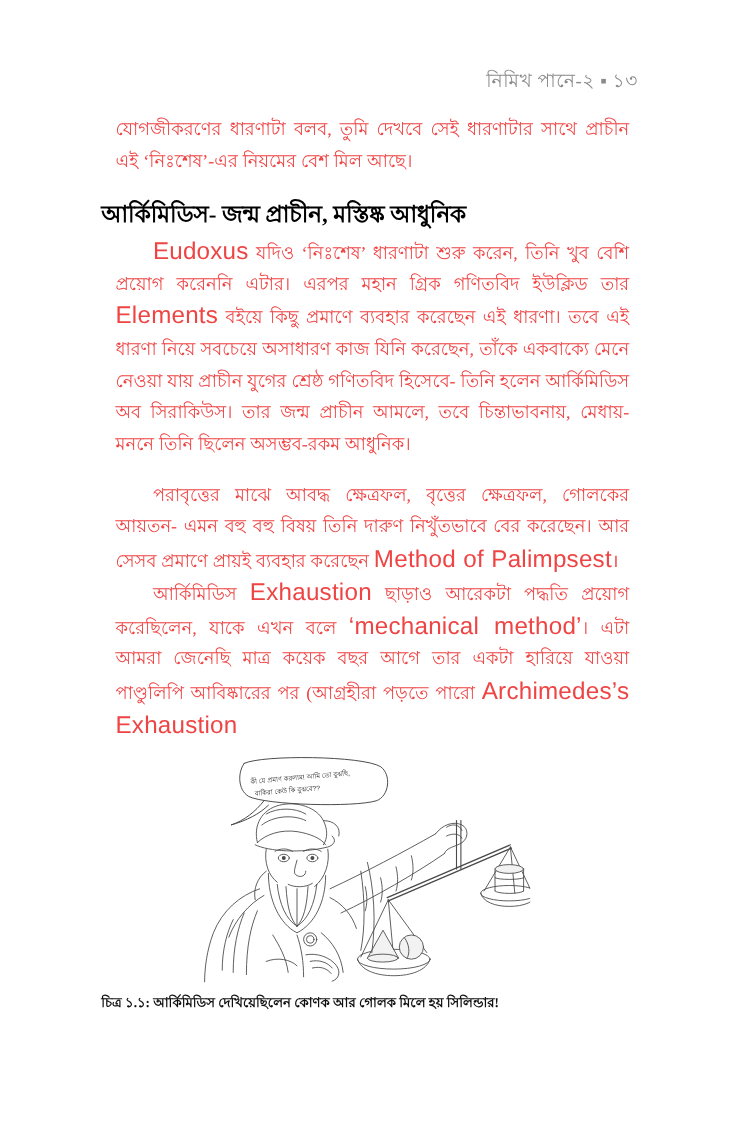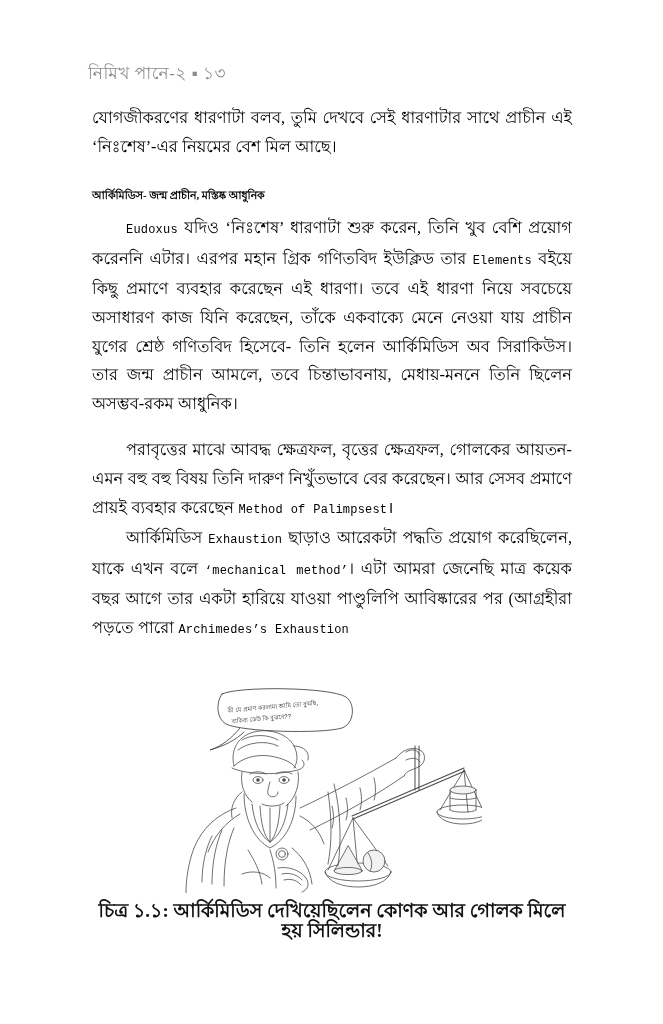--- a/index.html
+++ b/index.html
@@ -13,86 +13,86 @@
     height: 1024px;
     background: #ffffff;
     overflow: hidden;
     font-family: "Liberation Serif", "DejaVu Serif", serif;
   }
 
   
   .running-header {
     position: absolute;
     top: 60px;
-    left: 88px;
+    left: 100px;
     width: 480px;
-    text-align: left;
+    text-align: right;
     font-size: 17px;
     color: #8b8b8b;
     letter-spacing: 0.5px;
     white-space: pre;
   }
 
   
   .content {
     position: absolute;
     top: 104px;
     left: 92px;
     width: 480px;
   }
 
   p.body-text {
-    margin: 0 0 0 0;
+    margin: 0 0 0 13px;
     font-size: 16.3px;
     line-height: 28.6px;
-    color: #000000;
+    color: #ef4444;
     text-align: justify;
     text-justify: inter-word;
     word-spacing: 0.4px;
   }
   p.body-text.indent {
     text-indent: 34px;
   }
   p.gap-above {
     margin-top: 18px;
   }
 
   h2.section-heading {
     margin: 21px 0 6px 0;
-    font-size: 11px;
+    font-size: 21px;
     line-height: 26px;
     font-weight: bold;
     color: #000000;
     text-align: left;
     letter-spacing: -0.1px;
   }
 
   .latin {
-    font-family: Liberation Mono, monospace;
-    font-size: 12px;
+    font-family: Liberation Sans, sans-serif;
+    font-size: 22px;
     letter-spacing: 0.2px;
   }
 
   
   .figure-wrap {
     position: absolute;
     top: 688px;
     left: 92px;
     width: 480px;
   }
   .figure-art {
     display: block;
     margin: 0 auto;
     width: 300px;
     height: 205px;
   }
   .figure-caption {
     margin-top: 8px;
-    text-align: center;
-    font-size: 19px;
+    text-align: left;
+    font-size: 12px;
     line-height: 20px;
     color: #111111;
     font-weight: bold;
   }
 
   .bubble-text {
     font-family: "Liberation Sans", "DejaVu Sans", sans-serif;
     font-size: 6.1px;
     fill: #2a2a2a;
   }

